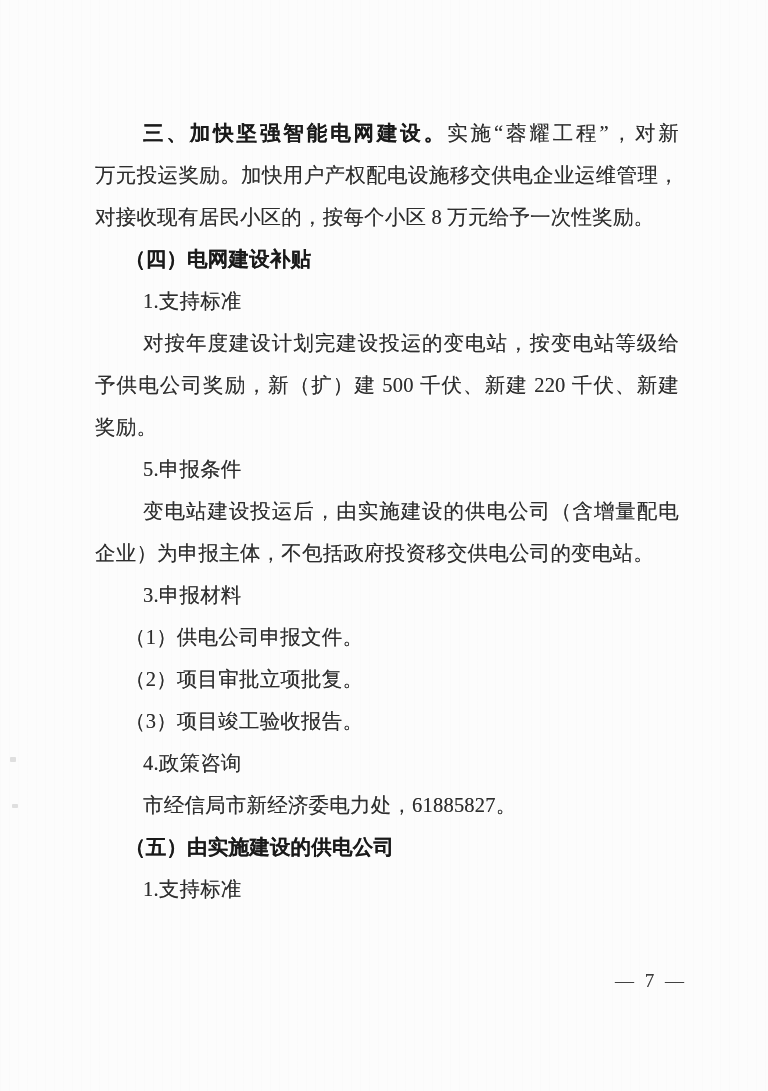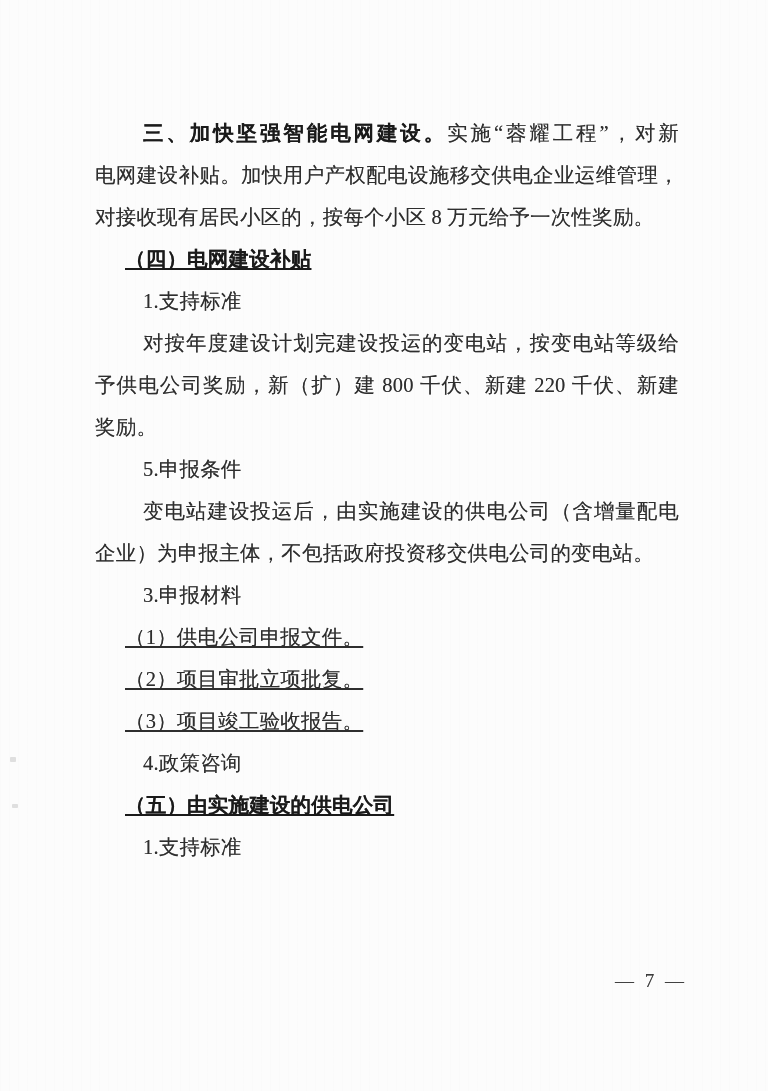--- a/index.html
+++ b/index.html
@@ -36,21 +36,21 @@
     text-shadow: 0 0 0.5px rgba(45,45,45,0.55);
     letter-spacing: 0.2px;
     white-space: pre-wrap;
   }
   .jfull {
     text-align: justify;
     text-align-last: justify;
     text-justify: inter-character;
   }
   .indent-lg { text-indent: 48px; }
-  .indent-sm { text-indent: 30px; text-decoration: underline; }
+  .indent-sm { text-indent: 30px; }
   .bold {
     font-weight: 700;
     color: var(--heading, #1a1a1a);
     text-shadow: 0 0 0.6px rgba(10,10,10,0.7);
   }
   .footer {
     position: absolute;
     top: 969px;
     right: 81px;
     font-size: 19px;
@@ -70,44 +70,45 @@
 </style>
 </head>
 <body>
 
 <div class="page">
 
   <div class="content">
 
     <div class="line indent-lg jfull"><span class="bold">三、加快坚强智能电网建设。</span><span>实施“蓉耀工程”，对新（扩）</span></div>
 
-    <div class="line jfull">电网建设补贴。加快用户产权配电设施移交供电企业运维管理，</div>
+    <div class="line jfull">万元投运奖励。加快用户产权配电设施移交供电企业运维管理，</div>
     <div class="line">对接收现有居民小区的，按每个小区 8 万元给予一次性奖励。</div>
 
     <div class="line indent-sm bold">（四）电网建设补贴</div>
 
     <div class="line indent-lg">1.支持标准</div>
 
     <div class="line indent-lg jfull">对按年度建设计划完建设投运的变电站，按变电站等级给</div>
-    <div class="line jfull">予供电公司奖励，新（扩）建 800 千伏、新建 220 千伏、新建</div>
+    <div class="line jfull">予供电公司奖励，新（扩）建 500 千伏、新建 220 千伏、新建</div>
     <div class="line">奖励。</div>
 
     <div class="line indent-lg">5.申报条件</div>
 
     <div class="line indent-lg jfull">变电站建设投运后，由实施建设的供电公司（含增量配电网</div>
     <div class="line">企业）为申报主体，不包括政府投资移交供电公司的变电站。</div>
 
     <div class="line indent-lg">3.申报材料</div>
 
     <div class="line indent-sm">（1）供电公司申报文件。</div>
     <div class="line indent-sm">（2）项目审批立项批复。</div>
     <div class="line indent-sm">（3）项目竣工验收报告。</div>
 
     <div class="line indent-lg">4.政策咨询</div>
 
+    <div class="line indent-lg">市经信局市新经济委电力处，61885827。</div>
 
     <div class="line indent-sm bold">（五）由实施建设的供电公司</div>
 
     <div class="line indent-lg">1.支持标准</div>
 
   </div>
 
   <div class="footer">— 7 —</div>
 
   <div class="speck speck-1"></div>

